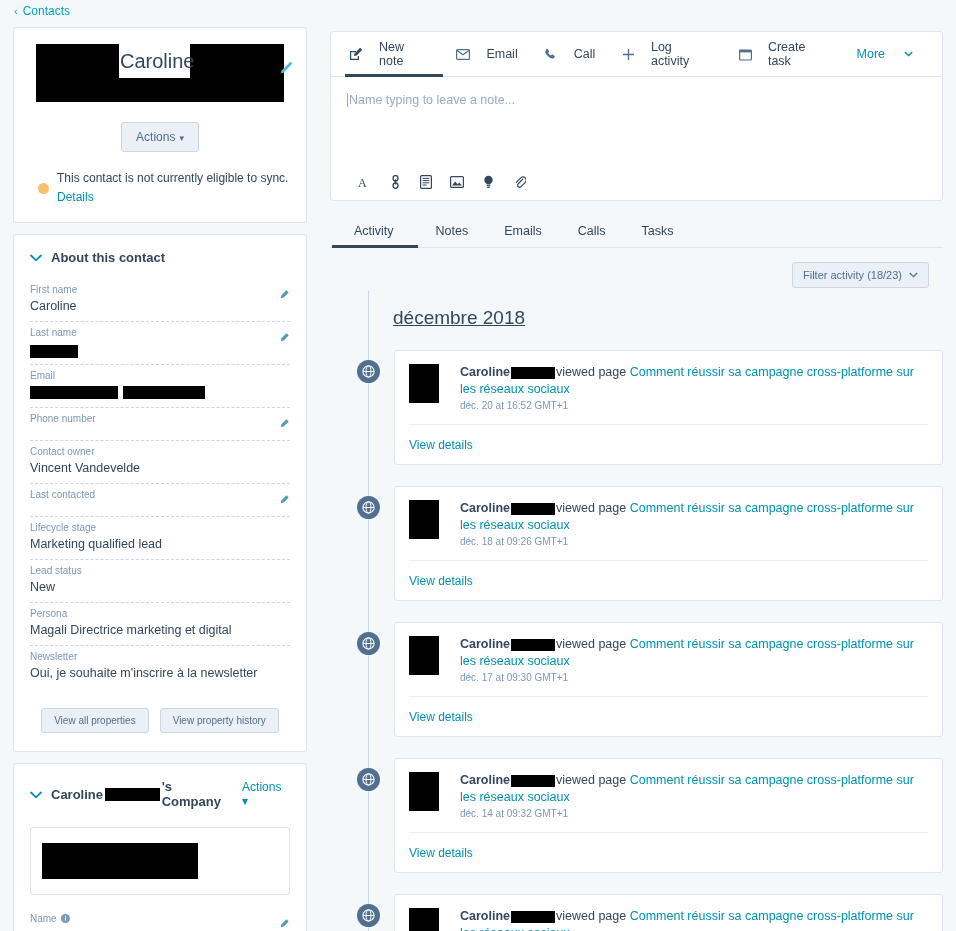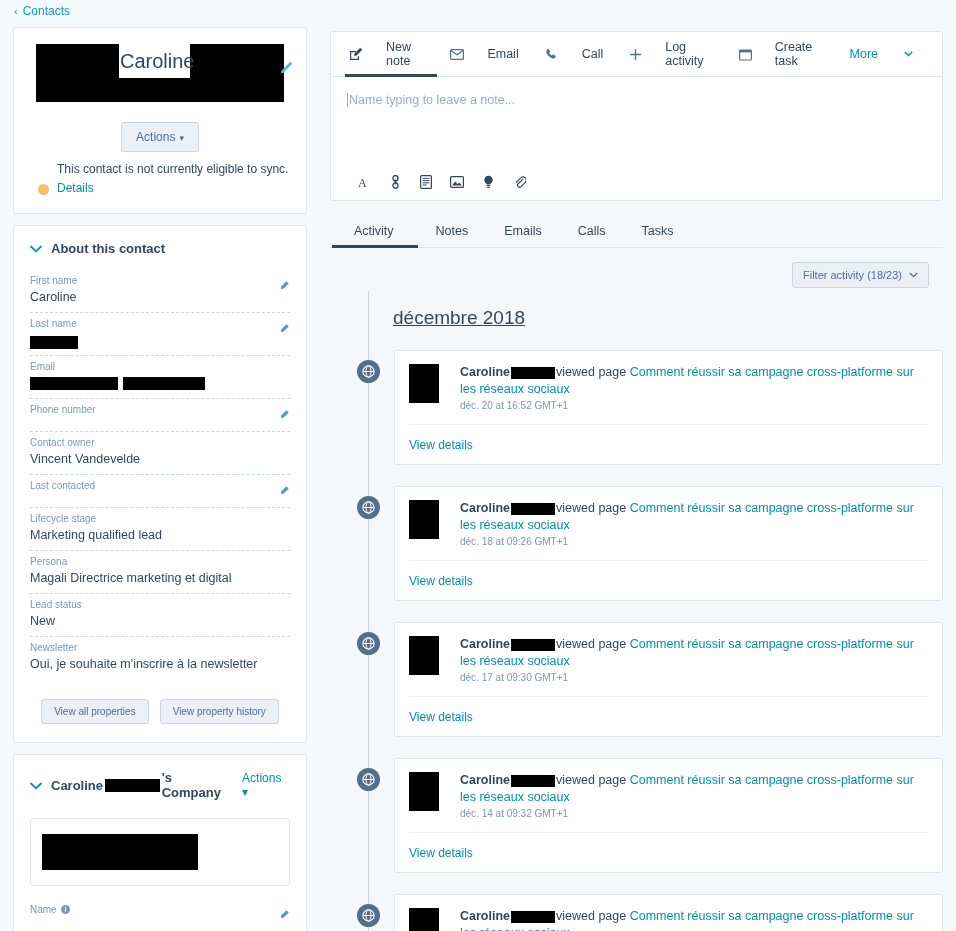--- a/index.html
+++ b/index.html
@@ -59,22 +59,22 @@
     width: 16px; height: 16px; cursor: pointer;
   }
   .actions-wrap { display: flex; justify-content: center; margin-top: 20px; }
   .btn {
     background: #eaf0f6; border: 1px solid #cbd6e2; border-radius: 3px;
     color: #506e91; font-size: 12px; padding: 7px 14px; cursor: pointer;
     font-family: "Liberation Sans", sans-serif;
   }
   .btn .caret { font-size: 9px; margin-left: 4px; }
   .sync-row {
-    display: flex; align-items: flex-end; gap: 8px;
-    margin-top: 9px; padding-left: 10px;
+    display: flex; align-items: center; gap: 8px;
+    margin-top: 18px; padding-left: 10px;
   }
   .warn-dot {
     width: 11px; height: 11px; border-radius: 50%;
     background: #f5c26b; flex: 0 0 11px; margin-top: 3px;
   }
   .sync-text { font-size: 12px; color: #33475b; line-height: 17px; }
   .sync-link { display: block; font-size: 12px; color: #0091ae; margin-top: 3px; cursor: pointer; }
 
   
   .about-card { padding: 15px 16px 18px 16px; }
@@ -118,21 +118,21 @@
   }
   .company-logo-box .redact { width: 156px; height: 36px; }
 
   
   .compose-card { background:#fff; border:1px solid #dfe3eb; border-radius:3px; }
   .compose-tabs {
     display: flex; align-items: center; gap: 0px;
     padding: 0 14px; border-bottom: 1px solid #dfe3eb; height: 45px;
   }
   .ct {
-    display: flex; align-items: center; gap: 23px;
+    display: flex; align-items: center; gap: 16px;
     font-size: 12.5px; color: #33475b; cursor: pointer;
     height: 100%; padding: 0 13px; position: relative;
   }
   .ct:first-child { padding-left: 4px; }
   .ct.active::after {
     content: ""; position: absolute; left: 0; right: 0; bottom: -1px;
     height: 3px; background: #33475b;
   }
   .ct.more { color: #0091ae; }
   .ct .cicon { width: 14px; height: 14px; display:inline-flex; align-items:center; justify-content:center; }
@@ -291,27 +291,27 @@
               <path d="M9.5 1.3l2.2 2.2-5 5-2.9.7.7-2.9z" fill="#4e9cb5"></path>
             </svg></span>
       </div>
 
       <div class="prop">
         <div class="prop-label">Lifecycle stage</div>
         <div class="prop-value">Marketing qualified lead</div>
       </div>
 
       <div class="prop">
+        <div class="prop-label">Lead status</div>
+        <div class="prop-value">New</div>
+      </div>
+
+      <div class="prop">
         <div class="prop-label">Persona</div>
         <div class="prop-value">Magali Directrice marketing et digital</div>
-      </div>
-
-      <div class="prop">
-        <div class="prop-label">Lead status</div>
-        <div class="prop-value">New</div>
       </div>
 
       <div class="prop nodash">
         <div class="prop-label">Newsletter</div>
         <div class="prop-value">Oui, je souhaite m'inscrire à la newsletter</div>
       </div>
 
       <div class="prop-btns">
         <button class="btn-sm">View all properties</button>
         <button class="btn-sm">View property history</button>

